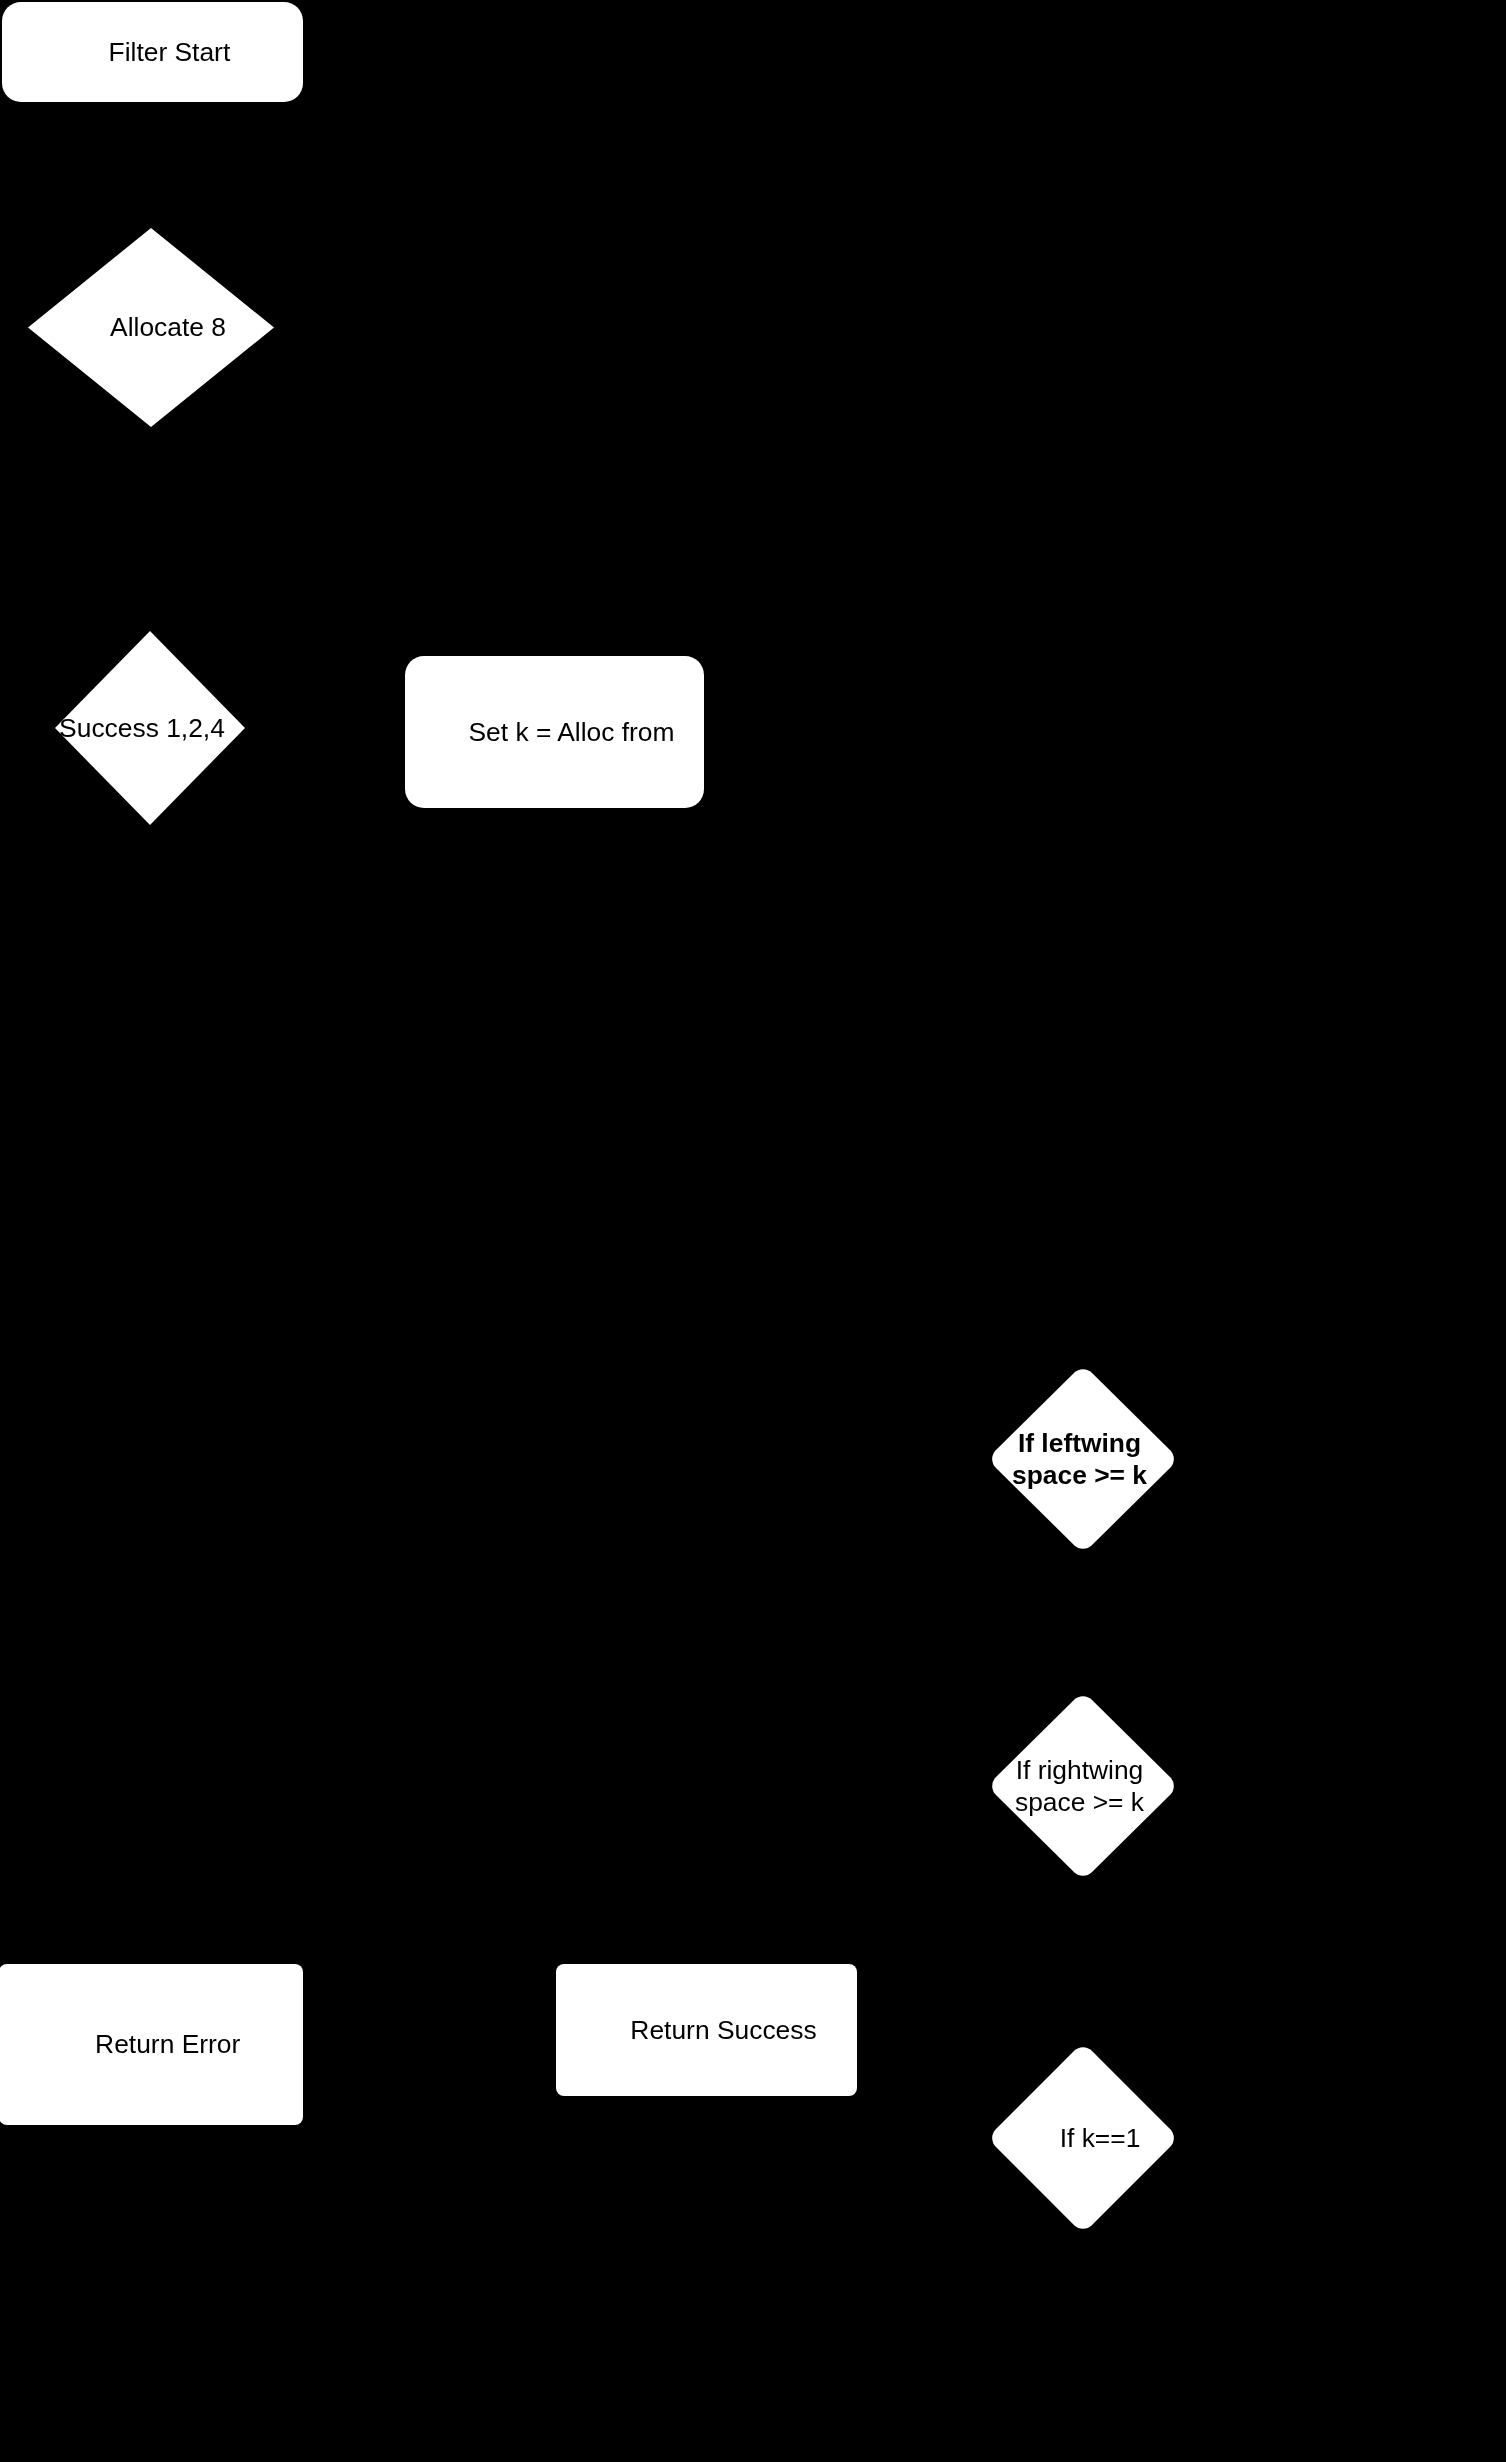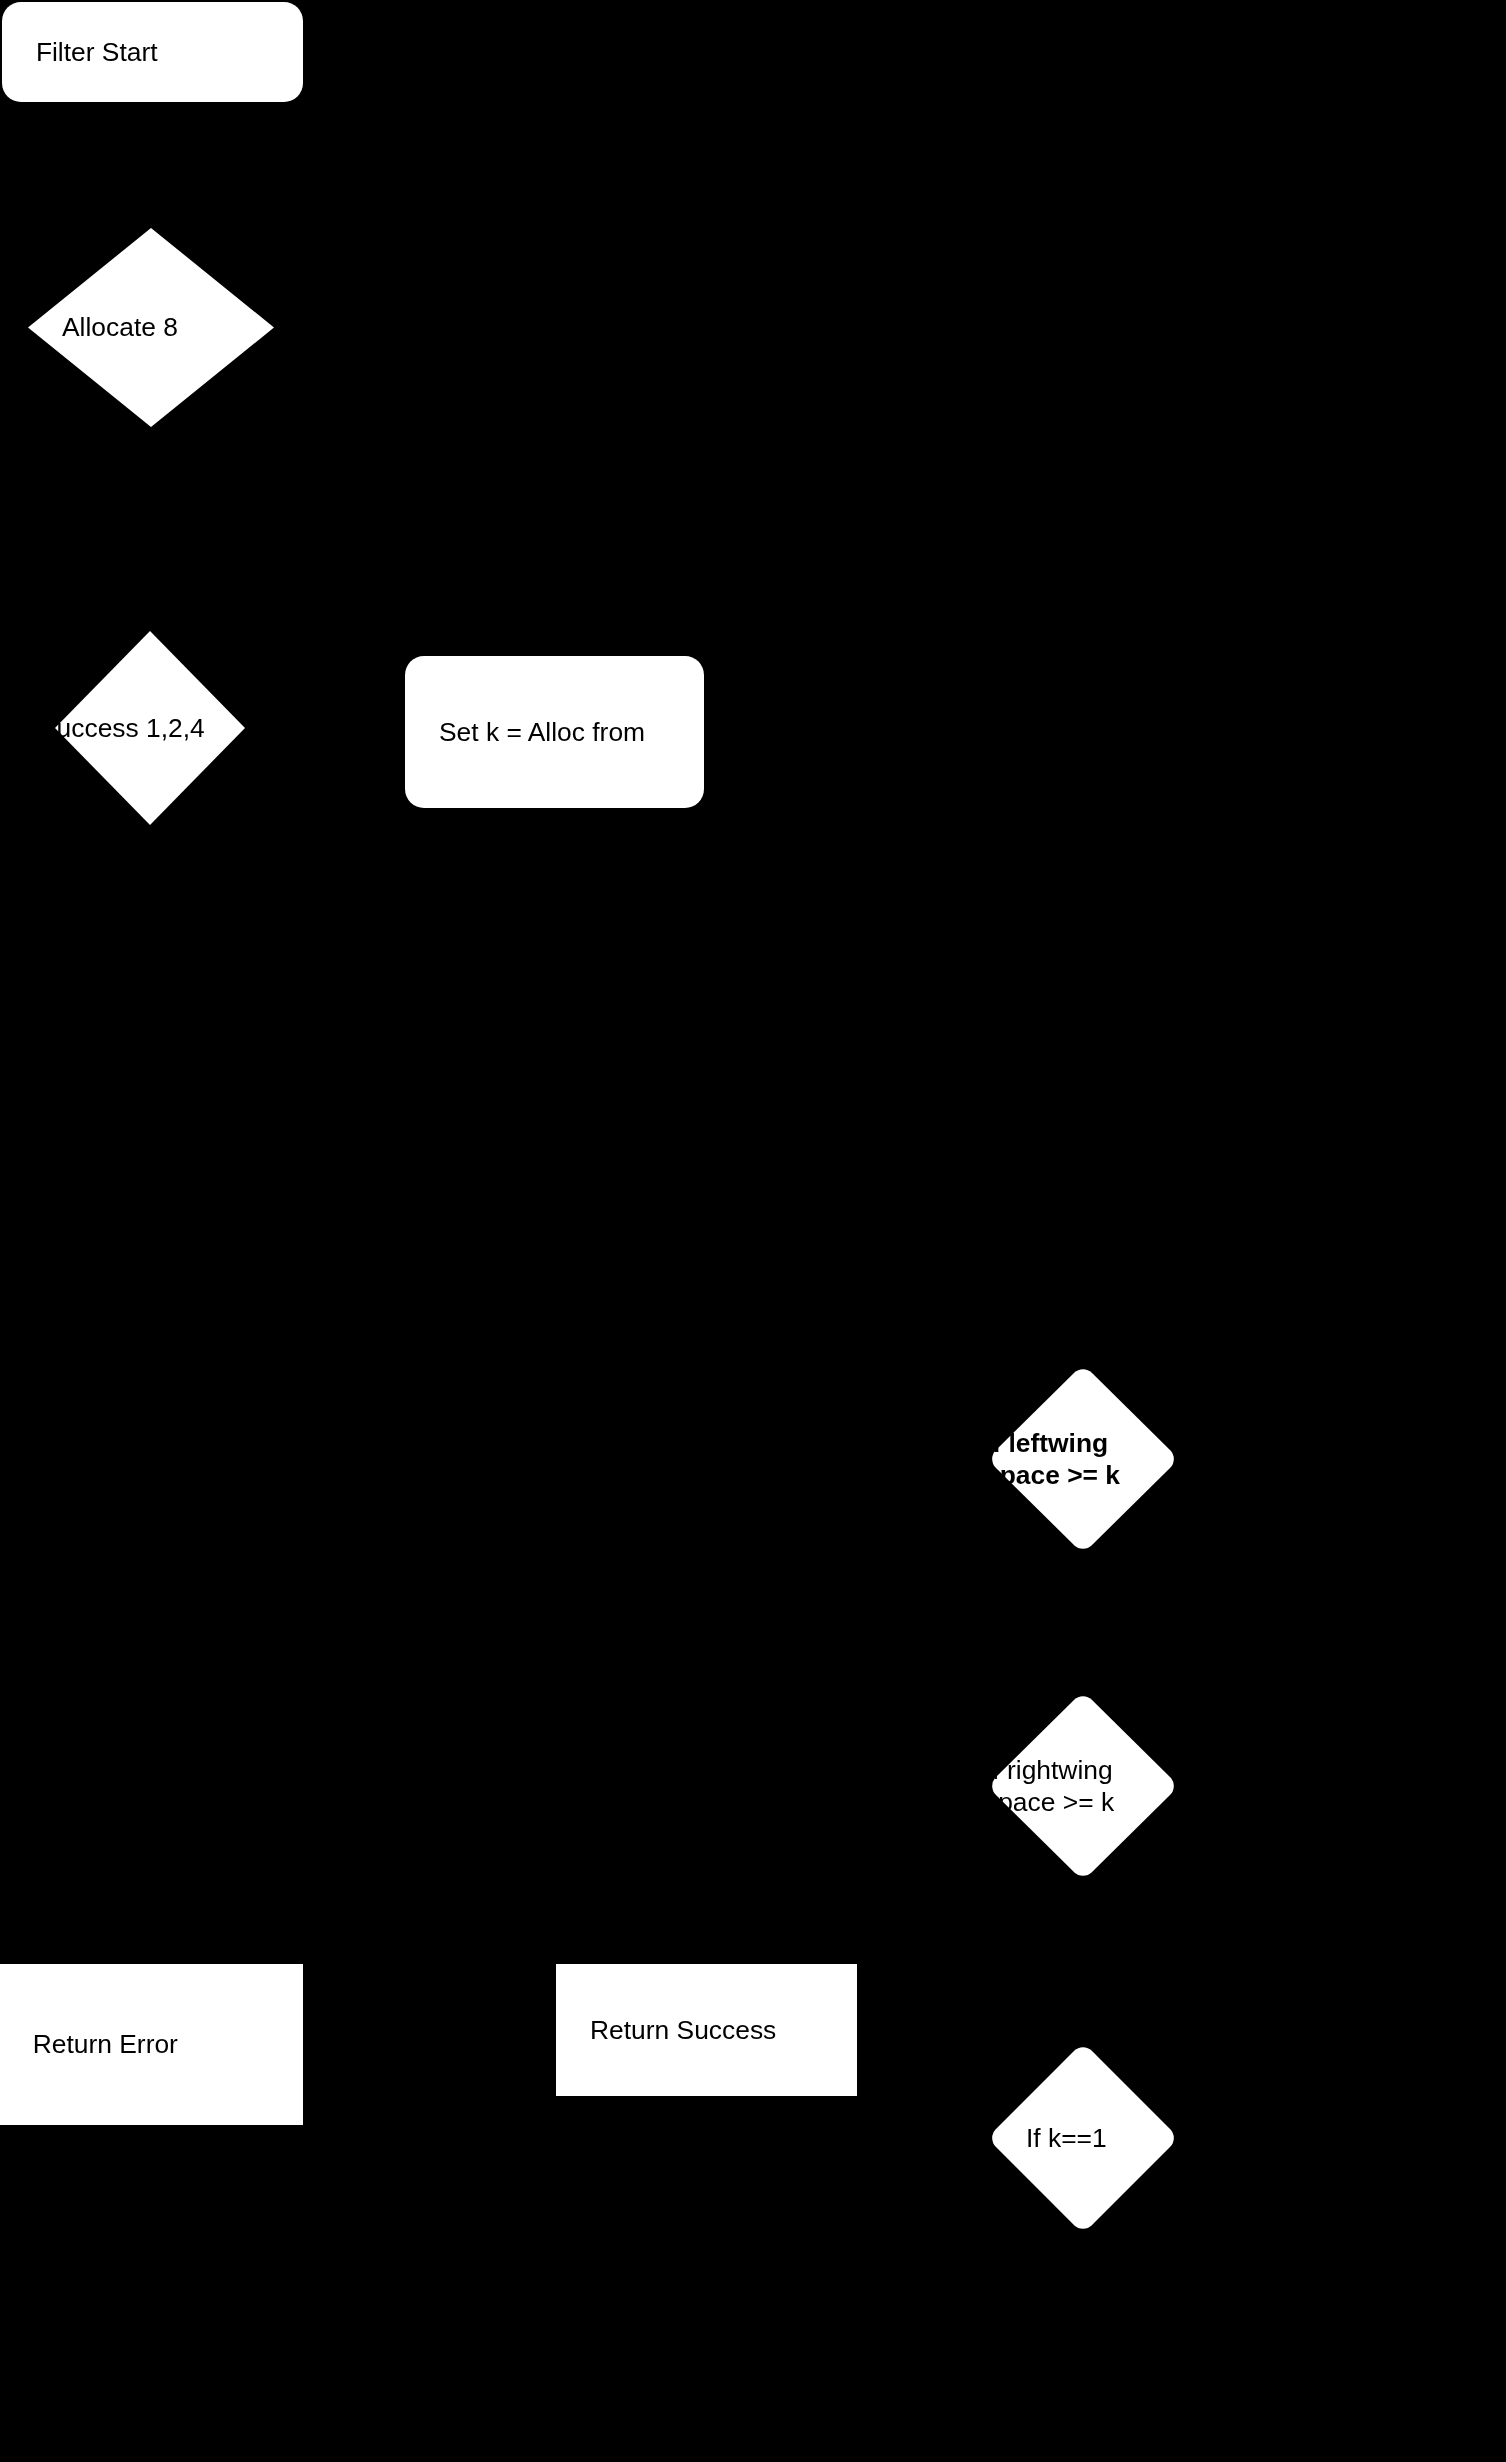--- a/index.html
+++ b/index.html
@@ -21,34 +21,34 @@
     height: 2462px;
     background: #000000;
   }
   .node {
     position: absolute;
     box-sizing: border-box;
     display: flex;
     align-items: center;
     justify-content: center;
     color: #000000;
-    text-align: left;
+    text-align: center;
     line-height: 1.22;
     white-space: pre;
     padding-left: 34px;
   }
   
   .rect-round {
     background: #ffffff;
     border-radius: 19px;
   }
   
   .rect-sharp {
     background: #ffffff;
-    border-radius: 0;
+    border-radius: 8px;
   }
   
   .diamond-plain {
     background: transparent;
   }
   .diamond-plain .dshape {
     position: absolute;
     left: 0; top: 0;
     width: 100%;
     height: 100%;

